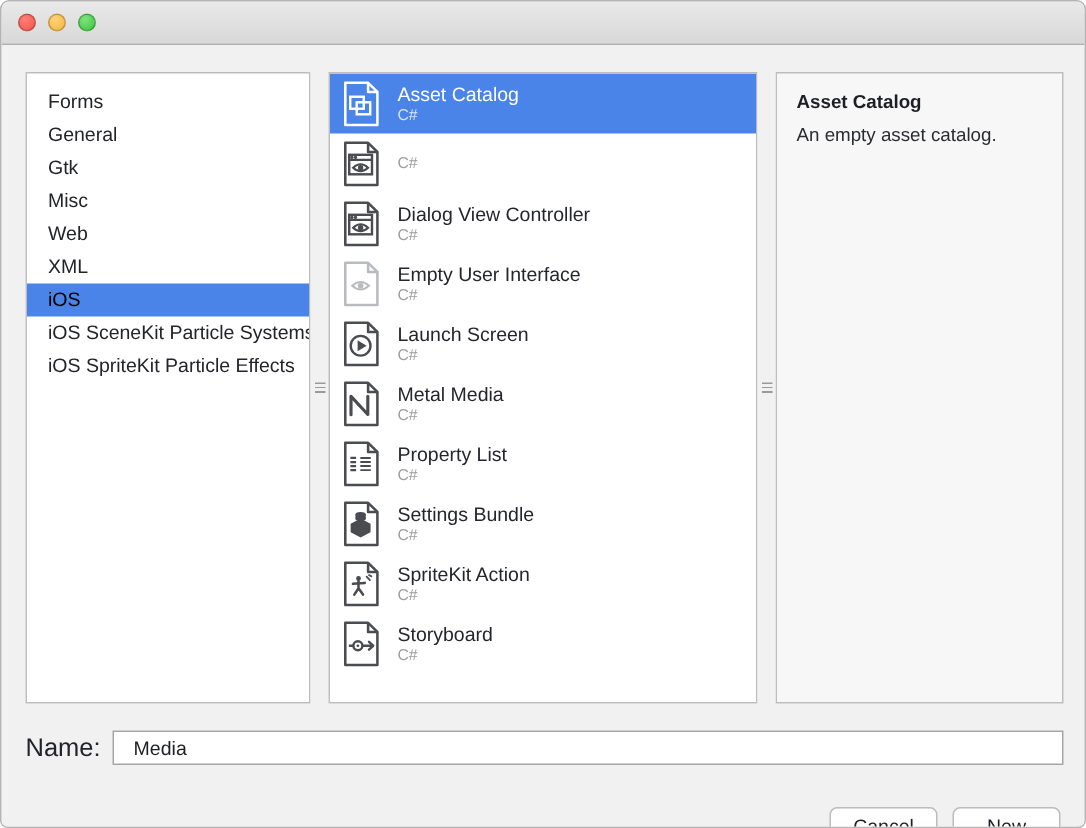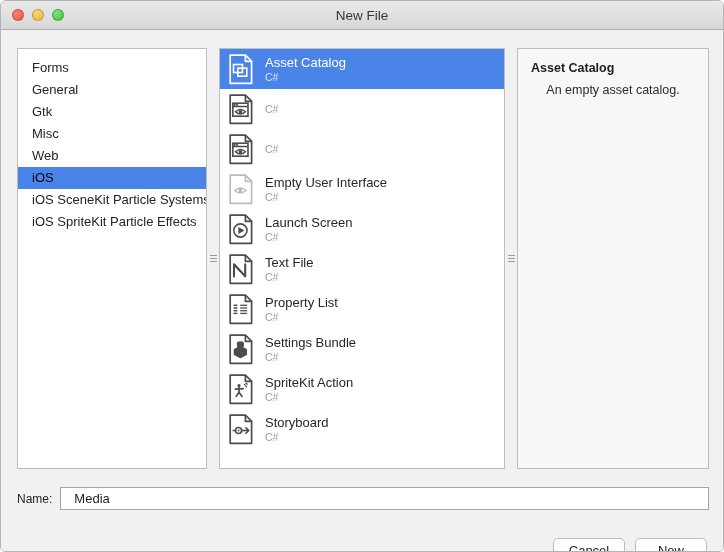--- a/index.html
+++ b/index.html
@@ -171,34 +171,33 @@
   #desc-title {
     font-size: 12.5px;
     font-weight: bold;
     color: #1d1f24;
     margin-bottom: 7px;
   }
   #desc-body {
     font-size: 12.5px;
     color: #2a2c31;
     line-height: 1.35;
-    text-align: center;
   }
 
   
   #name-row {
     position: absolute;
     left: 16px;
     top: 457px;
     width: 692px;
     display: flex;
     align-items: center;
   }
   #name-label {
-    font-size: 12px;
+    font-size: 17px;
     color: #222428;
     margin-right: 8px;
   }
   #name-input {
     flex: 1;
     height: 23px;
     border: 1px solid #a5a5a5;
     background: #ffffff;
     font-family: "Liberation Sans", sans-serif;
     font-size: 13px;
@@ -233,33 +232,33 @@
 <body>
 
 <div id="window">
 
   <div id="titlebar">
     <div class="traffic">
       <div class="light close"></div>
       <div class="light min"></div>
       <div class="light max"></div>
     </div>
-    <div id="window-title">New File</div>
   </div>
 
   <div id="content">
 
     <div id="panes">
 
       <div id="sidebar">
           <div class="cat-item first"><span>Forms</span></div>
           <div class="cat-item"><span>General</span></div>
           <div class="cat-item"><span>Gtk</span></div>
           <div class="cat-item"><span>Misc</span></div>
           <div class="cat-item"><span>Web</span></div>
+          <div class="cat-item"><span>XML</span></div>
           <div class="cat-item selected"><span>iOS</span></div>
           <div class="cat-item"><span>iOS SceneKit Particle Systems</span></div>
           <div class="cat-item"><span>iOS SpriteKit Particle Effects</span></div>
         </div>
 
       <div class="splitter"></div>
 
       <div id="tmpl-pane">
         <div id="tmpl-list">
             <div class="tmpl-row selected">
@@ -300,20 +299,21 @@
                   <g stroke="#4a4c50" fill="none">
                     <rect x="4.8" y="9.2" width="15.2" height="13" stroke-width="1.6"></rect>
                     <line x1="4.8" y1="12.6" x2="20" y2="12.6" stroke-width="1.5"></line>
                     <circle cx="6.6" cy="10.9" r="0.8" stroke-width="0.7" fill="#4a4c50"></circle>
                     <circle cx="9.0" cy="10.9" r="0.8" stroke-width="0.7" fill="#4a4c50"></circle>
                     <path d="M7.4 17.8 q5-4.6 10 0 q-5 4.6 -10 0 Z" stroke-width="1.4"></path>
                     <circle cx="12.4" cy="17.8" r="1.8" fill="#4a4c50" stroke-width="0"></circle>
                   </g>
                 </svg></span>
               <span class="tmpl-text">
+                <span class="tmpl-name">Dialog View Controller</span>
                 <span class="tmpl-lang">C#</span>
               </span>
             </div>
             <div class="tmpl-row">
               <span class="tmpl-icon"><svg viewBox="0 0 26 31" width="26" height="31">
                   <path d="M2.2 1.2 H17.4 L23.6 7.2 V29.3 H2.2 Z" fill="none" stroke="#b9bbbe" stroke-width="1.7" stroke-linejoin="round"></path>
                   <path d="M17.4 1.2 V7.3 H23.6" fill="none" stroke="#b9bbbe" stroke-width="1.7" stroke-linejoin="round"></path>
                   <g stroke="#b9bbbe" fill="none">
                     <path d="M6.8 16.5 q5.6-5 11.2 0 q-5.6 5 -11.2 0 Z" stroke-width="1.3" stroke="#b9bbbe"></path>
                     <circle cx="12.4" cy="16.5" r="1.9" fill="#b9bbbe" stroke="none"></circle>
@@ -341,21 +341,21 @@
             <div class="tmpl-row">
               <span class="tmpl-icon"><svg viewBox="0 0 26 31" width="26" height="31">
                   <path d="M2.2 1.2 H17.4 L23.6 7.2 V29.3 H2.2 Z" fill="none" stroke="#4a4c50" stroke-width="1.7" stroke-linejoin="round"></path>
                   <path d="M17.4 1.2 V7.3 H23.6" fill="none" stroke="#4a4c50" stroke-width="1.7" stroke-linejoin="round"></path>
                   <g stroke="#4a4c50" fill="none">
                     <path d="M6.0 22.5 V10.2 L17.2 22.3 V10.2" stroke-width="2.1" stroke-linejoin="round" stroke-linecap="round"></path>
                     <path d="M6.0 10.2 L12.0 17.0" stroke-width="1.5"></path>
                   </g>
                 </svg></span>
               <span class="tmpl-text">
-                <span class="tmpl-name">Text File</span>
+                <span class="tmpl-name">Metal Media</span>
                 <span class="tmpl-lang">C#</span>
               </span>
             </div>
             <div class="tmpl-row">
               <span class="tmpl-icon"><svg viewBox="0 0 26 31" width="26" height="31">
                   <path d="M2.2 1.2 H17.4 L23.6 7.2 V29.3 H2.2 Z" fill="none" stroke="#4a4c50" stroke-width="1.7" stroke-linejoin="round"></path>
                   <path d="M17.4 1.2 V7.3 H23.6" fill="none" stroke="#4a4c50" stroke-width="1.7" stroke-linejoin="round"></path>
                   <g stroke="#4a4c50" fill="none">
                     <line x1="5.6" y1="11.3" x2="9.4" y2="11.3" stroke-width="1.5"></line>
                     <line x1="5.6" y1="14.0" x2="9.4" y2="14.0" stroke-width="1.5"></line>

